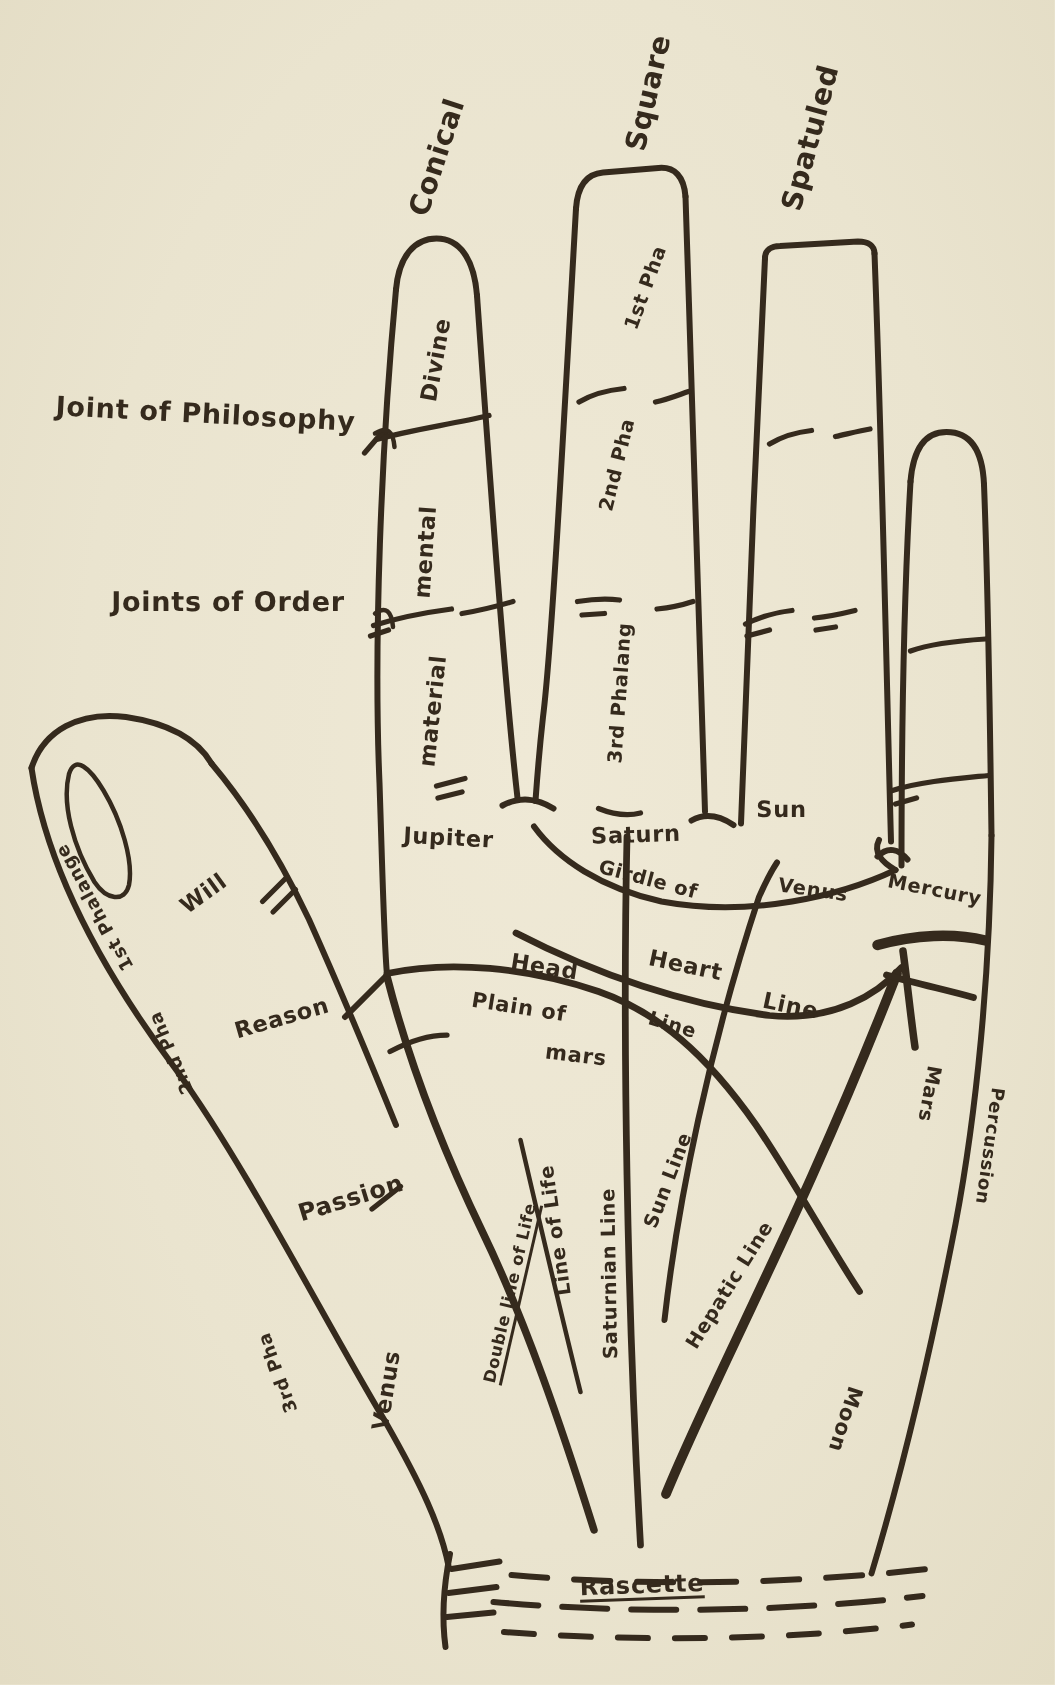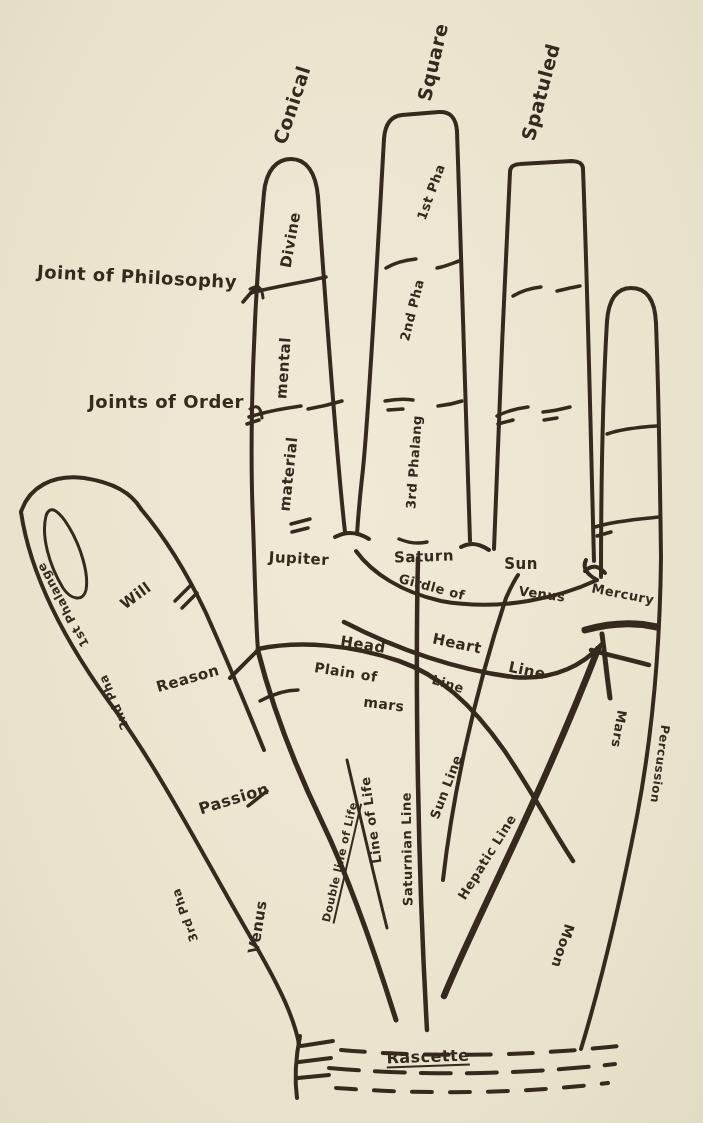--- a/index.html
+++ b/index.html
@@ -113,33 +113,33 @@
       <path d="M 329,1068 C 420,1076 520,1075 615,1064" stroke-dasharray="30 16"></path>
       <path d="M 336,1088 C 430,1095 528,1093 608,1083" stroke-dasharray="20 18"></path>
     </g>
   </svg>
 
   <div class="lbl" style="left:292px;top:105px;--r:-72deg;font-size:19px">Conical</div>
   <div class="lbl" style="left:433px;top:62px;--r:-77deg;font-size:19px">Square</div>
   <div class="lbl" style="left:541px;top:92px;--r:-75deg;font-size:19px">Spatuled</div>
 
   <div class="lbl" style="left:137px;top:277px;--r:3deg;font-size:18px">Joint of Philosophy</div>
-  <div class="lbl" style="left:166px;top:402px;--r:0deg;font-size:18px">Joints of Order</div>
+  <div class="lbl" style="left:152px;top:402px;--r:0deg;font-size:18px">Joints of Order</div>
 
   <div class="lbl" style="left:291px;top:240px;--r:-80deg;font-size:15px">Divine</div>
   <div class="lbl" style="left:284px;top:368px;--r:-86deg;font-size:15px">mental</div>
   <div class="lbl" style="left:289px;top:474px;--r:-84deg;font-size:15px">material</div>
 
   <div class="lbl" style="left:431px;top:192px;--r:-70deg;font-size:13px">1st Pha</div>
   <div class="lbl" style="left:412px;top:310px;--r:-76deg;font-size:13px">2nd Pha</div>
   <div class="lbl" style="left:414px;top:462px;--r:-86deg;font-size:13px">3rd Phalang</div>
 
   <div class="lbl" style="left:299px;top:559px;--r:3deg;font-size:15px">Jupiter</div>
   <div class="lbl" style="left:424px;top:557px;--r:-2deg;font-size:15px">Saturn</div>
-  <div class="lbl" style="left:521px;top:564px;--r:0deg;font-size:15px">Sun</div>
+  <div class="lbl" style="left:521px;top:540px;--r:0deg;font-size:15px">Sun</div>
   <div class="lbl" style="left:623px;top:594px;--r:11deg;font-size:13px">Mercury</div>
 
   <div class="lbl" style="left:432px;top:587px;--r:15deg;font-size:13px">Girdle of</div>
   <div class="lbl" style="left:542px;top:594px;--r:8deg;font-size:13px">Venus</div>
 
   <div class="lbl" style="left:457px;top:644px;--r:12deg;font-size:15px">Heart</div>
   <div class="lbl" style="left:527px;top:671px;--r:12deg;font-size:15px">Line</div>
   <div class="lbl" style="left:363px;top:645px;--r:9deg;font-size:15px">Head</div>
   <div class="lbl" style="left:448px;top:684px;--r:17deg;font-size:13px">Line</div>
   <div class="lbl" style="left:346px;top:672px;--r:9deg;font-size:14px">Plain of</div>

